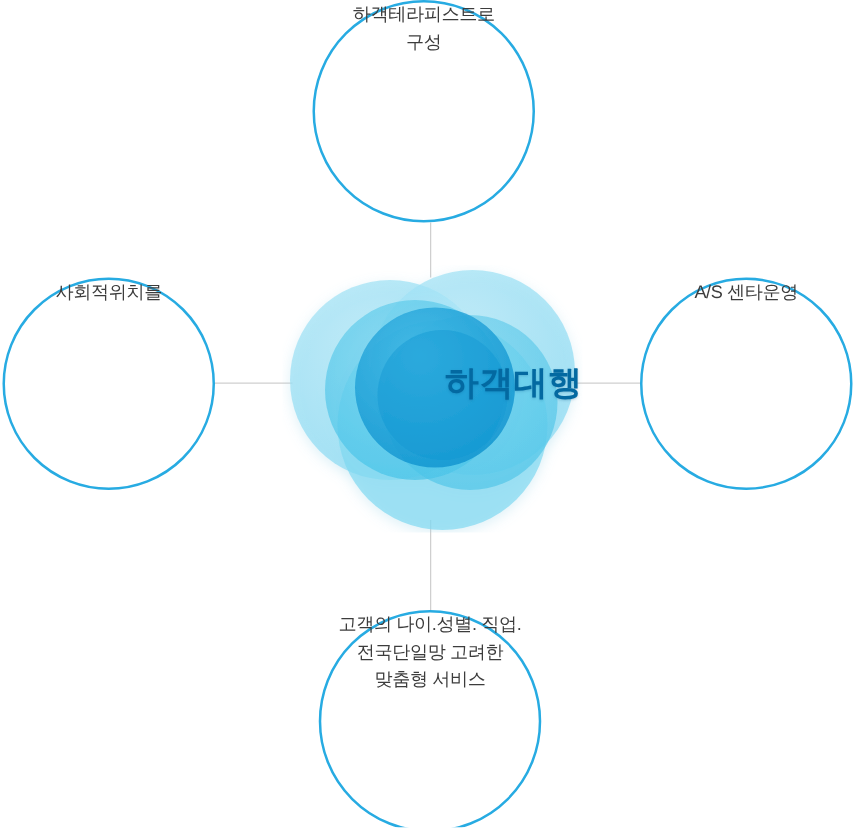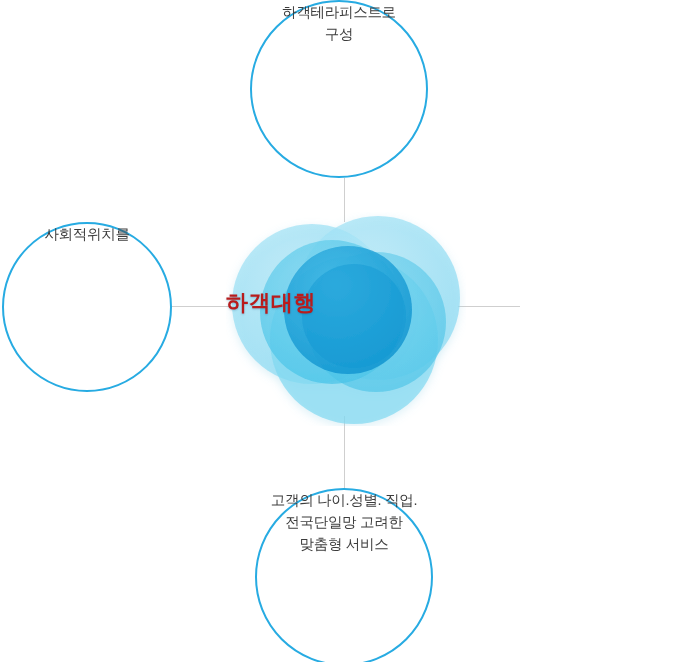--- a/index.html
+++ b/index.html
@@ -80,23 +80,23 @@
     height: 214px;
     z-index: 2;
   }
   #hub svg { display: block; }
 
   #hub-label {
     position: absolute;
     left: 226px;
     top: 288px;
     width: 240px;
-    text-align: left;
-    color: #b91c1c;
-    font-size: 22px;
+    text-align: right;
+    color: #0369a1;
+    font-size: 27px;
     font-weight: bold;
     letter-spacing: 0.5px;
     z-index: 4;
     text-shadow: 0 1px 2px rgba(0,80,130,0.25);
     pointer-events: none;
   }
 </style>
 </head>
 <body>
 
@@ -150,20 +150,23 @@
 
   <div class="node" id="node-top">
     <span class="node-label">하객테라피스트로
 구성</span>
   </div>
 
   <div class="node" id="node-left">
     <span class="node-label">사회적위치를</span>
   </div>
 
+  <div class="node" id="node-right">
+    <span class="node-label">A/S 센타운영</span>
+  </div>
 
   <div class="node" id="node-bottom">
     <span class="node-label">고객의 나이.성별. 직업.
 전국단일망 고려한
 맞춤형 서비스</span>
   </div>
 
 </div>
 
 </body></html>

